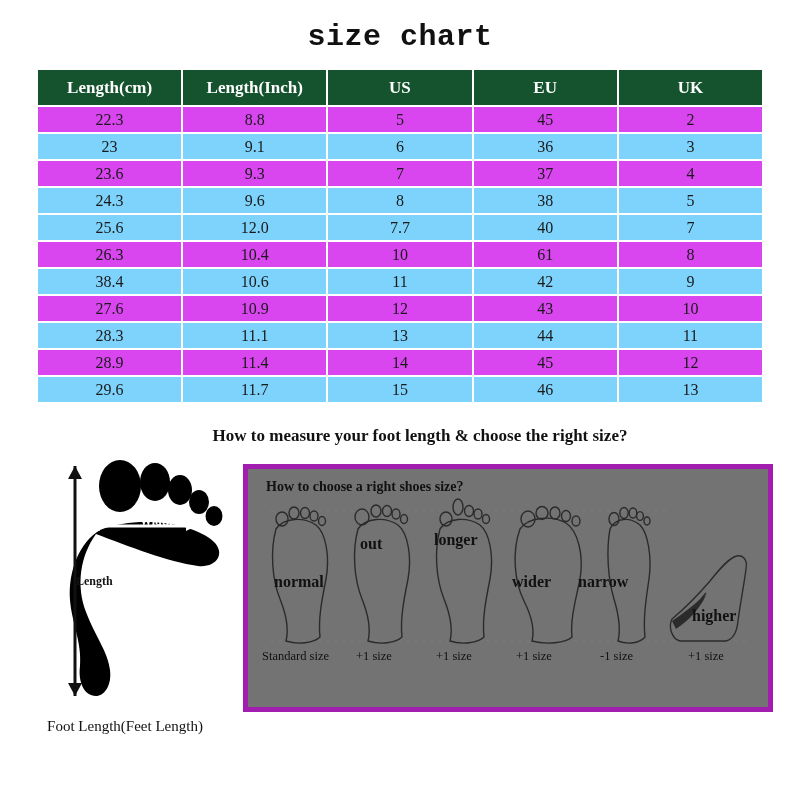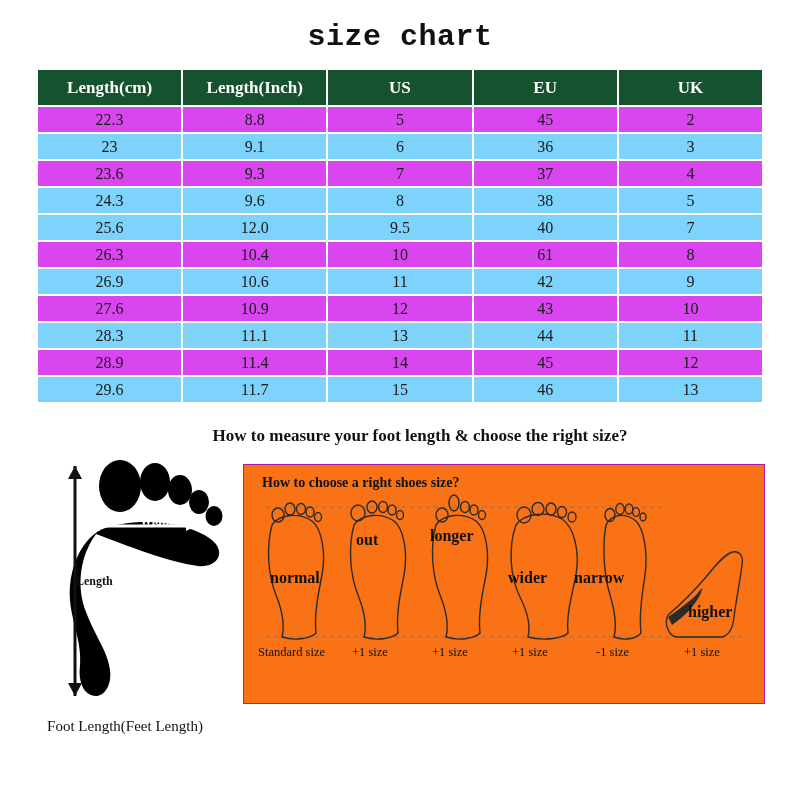--- a/index.html
+++ b/index.html
@@ -119,22 +119,22 @@
     font-weight: bold;
   }
 
   
   .shoes-panel {
     position: absolute;
     left: 243px;
     top: 18px;
     width: 520px;
     height: 238px;
-    background: #f97316;
-    border: 1px solid #a21caf;
+    background: #737373;
+    border: 5px solid #a21caf;
   }
   .shoes-panel .panel-heading {
     position: absolute;
     left: 18px;
     top: 10px;
     font-family: "Liberation Serif", serif;
     font-size: 14px;
     font-weight: bold;
     color: #111;
   }
@@ -196,33 +196,33 @@
       <tr class="alt">
         <td>24.3</td>
         <td>9.6</td>
         <td>8</td>
         <td>38</td>
         <td>5</td>
       </tr>
       <tr class="alt">
         <td>25.6</td>
         <td>12.0</td>
-        <td>9.5</td>
+        <td>7.7</td>
         <td>40</td>
         <td>7</td>
       </tr>
       <tr>
         <td>26.3</td>
         <td>10.4</td>
         <td>10</td>
         <td>61</td>
         <td>8</td>
       </tr>
       <tr class="alt">
-        <td>26.9</td>
+        <td>38.4</td>
         <td>10.6</td>
         <td>11</td>
         <td>42</td>
         <td>9</td>
       </tr>
       <tr>
         <td>27.6</td>
         <td>10.9</td>
         <td>12</td>
         <td>43</td>

